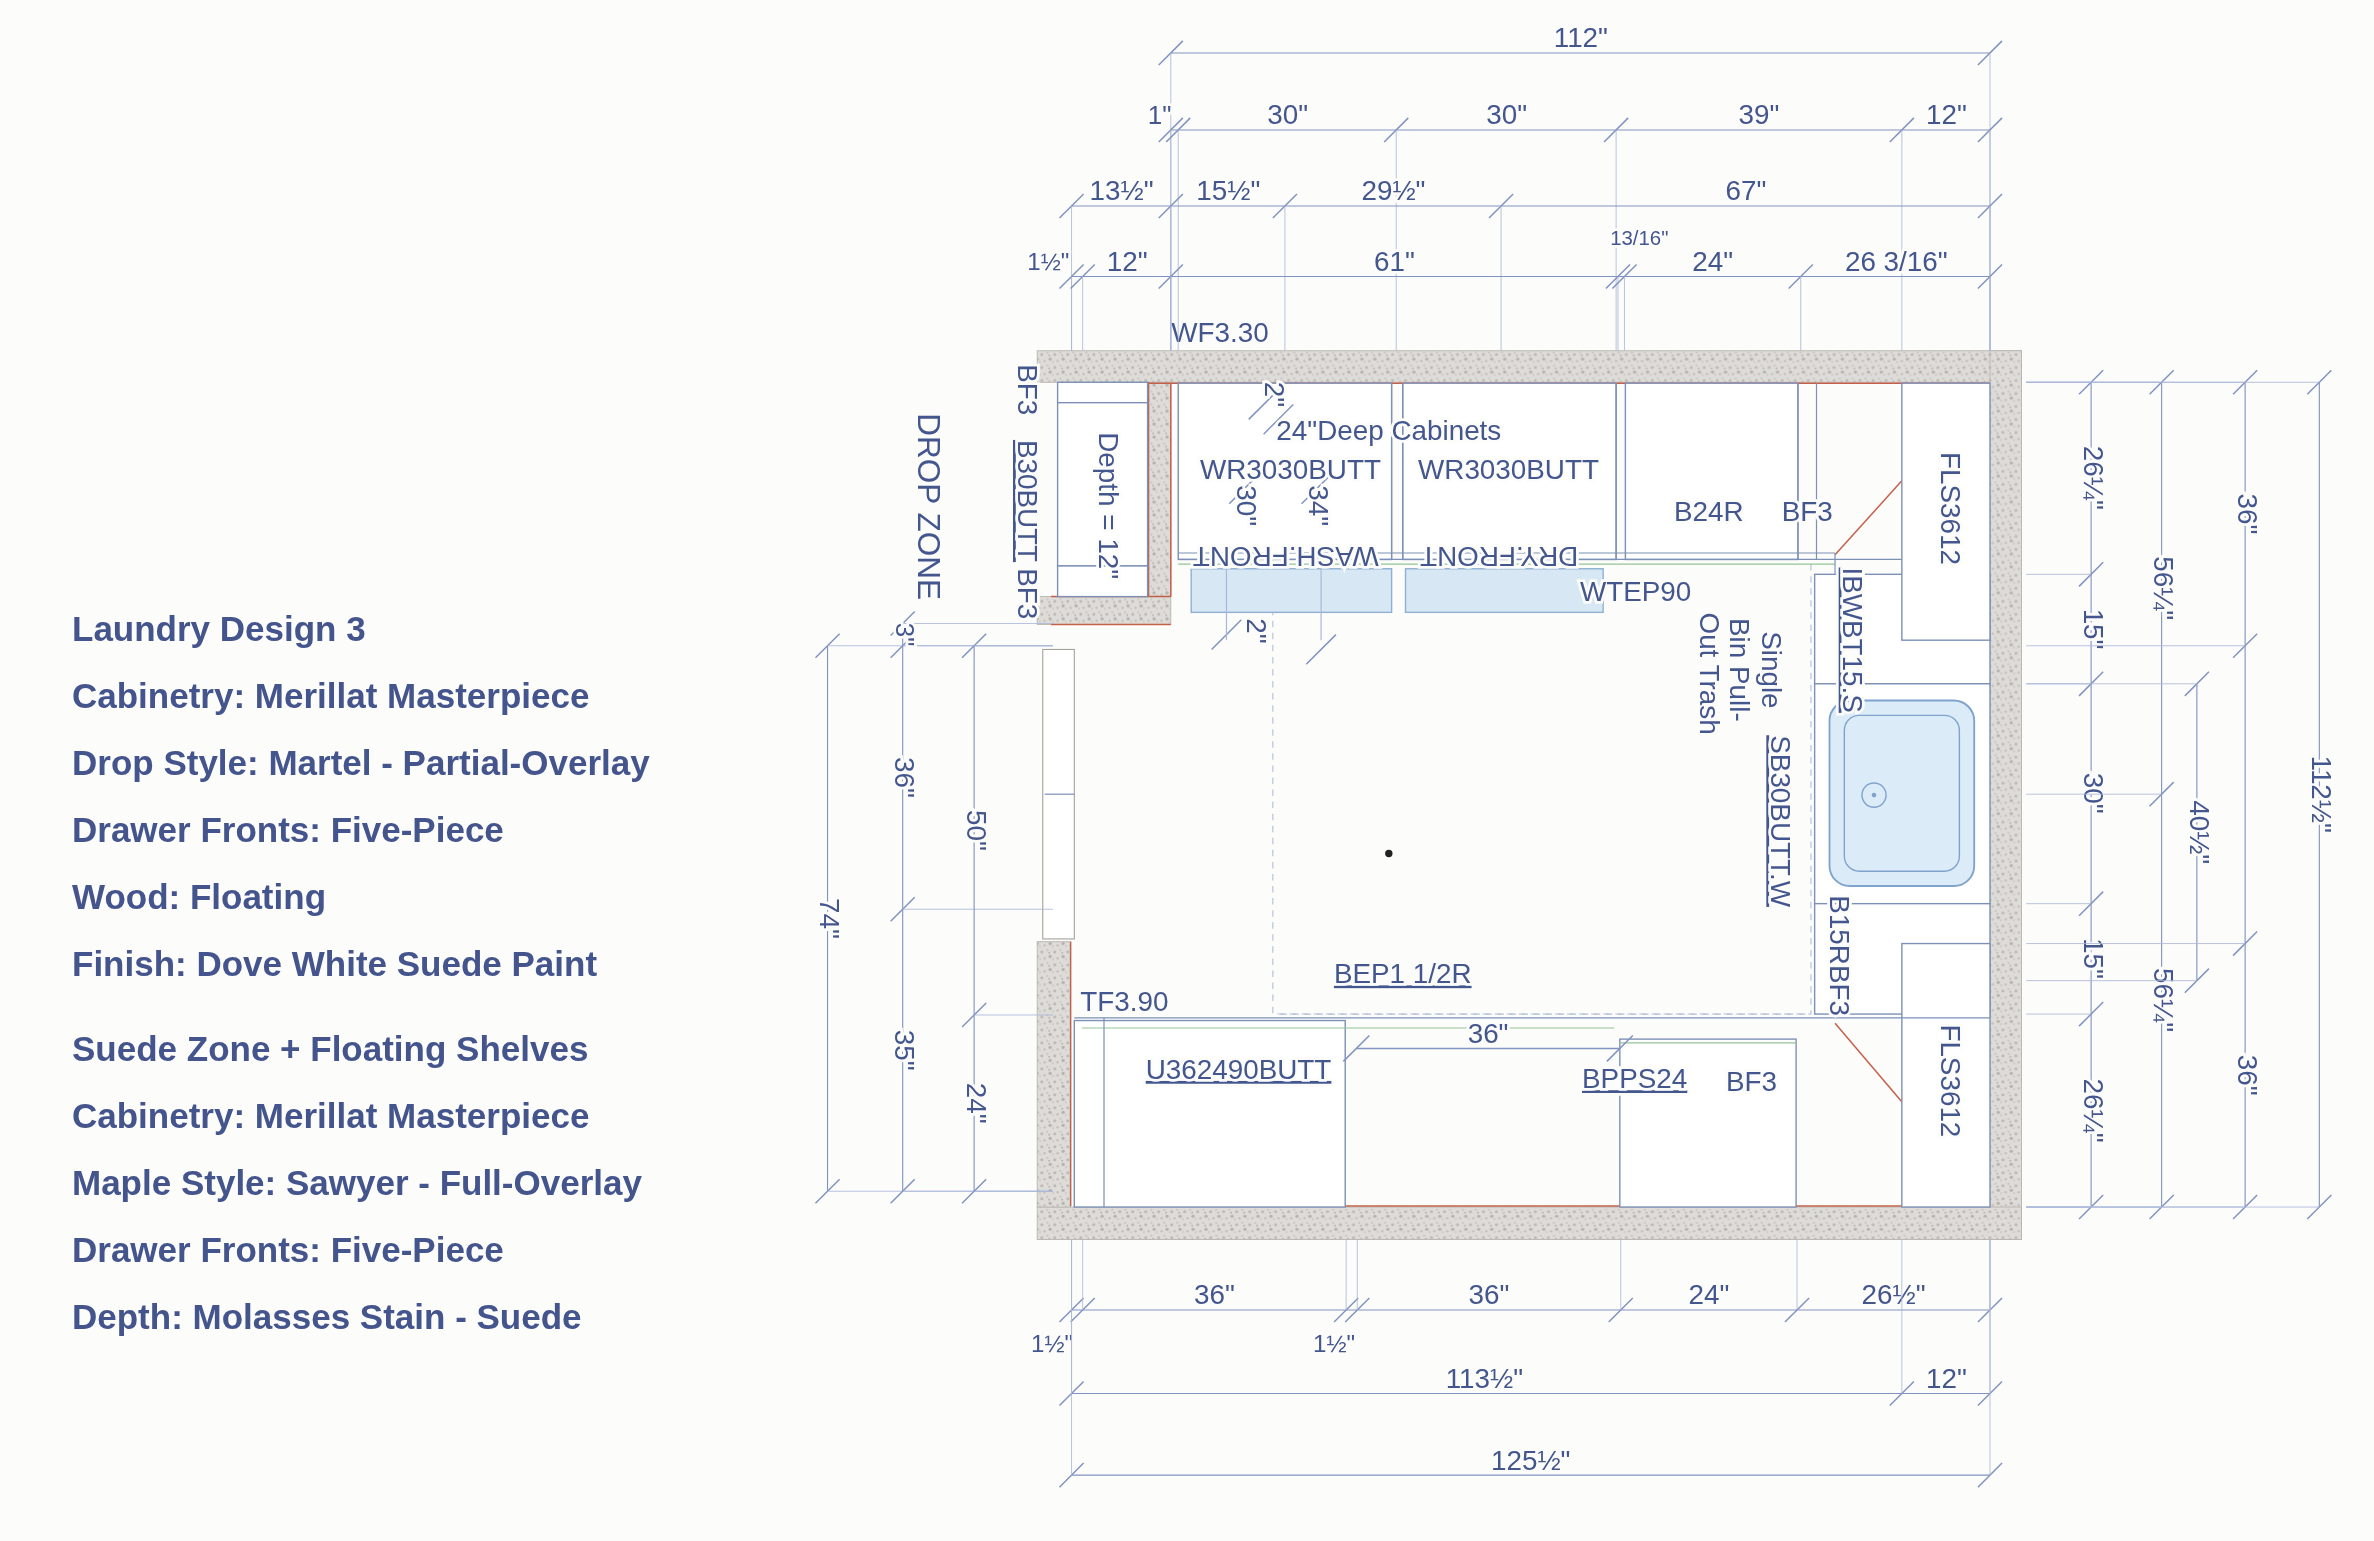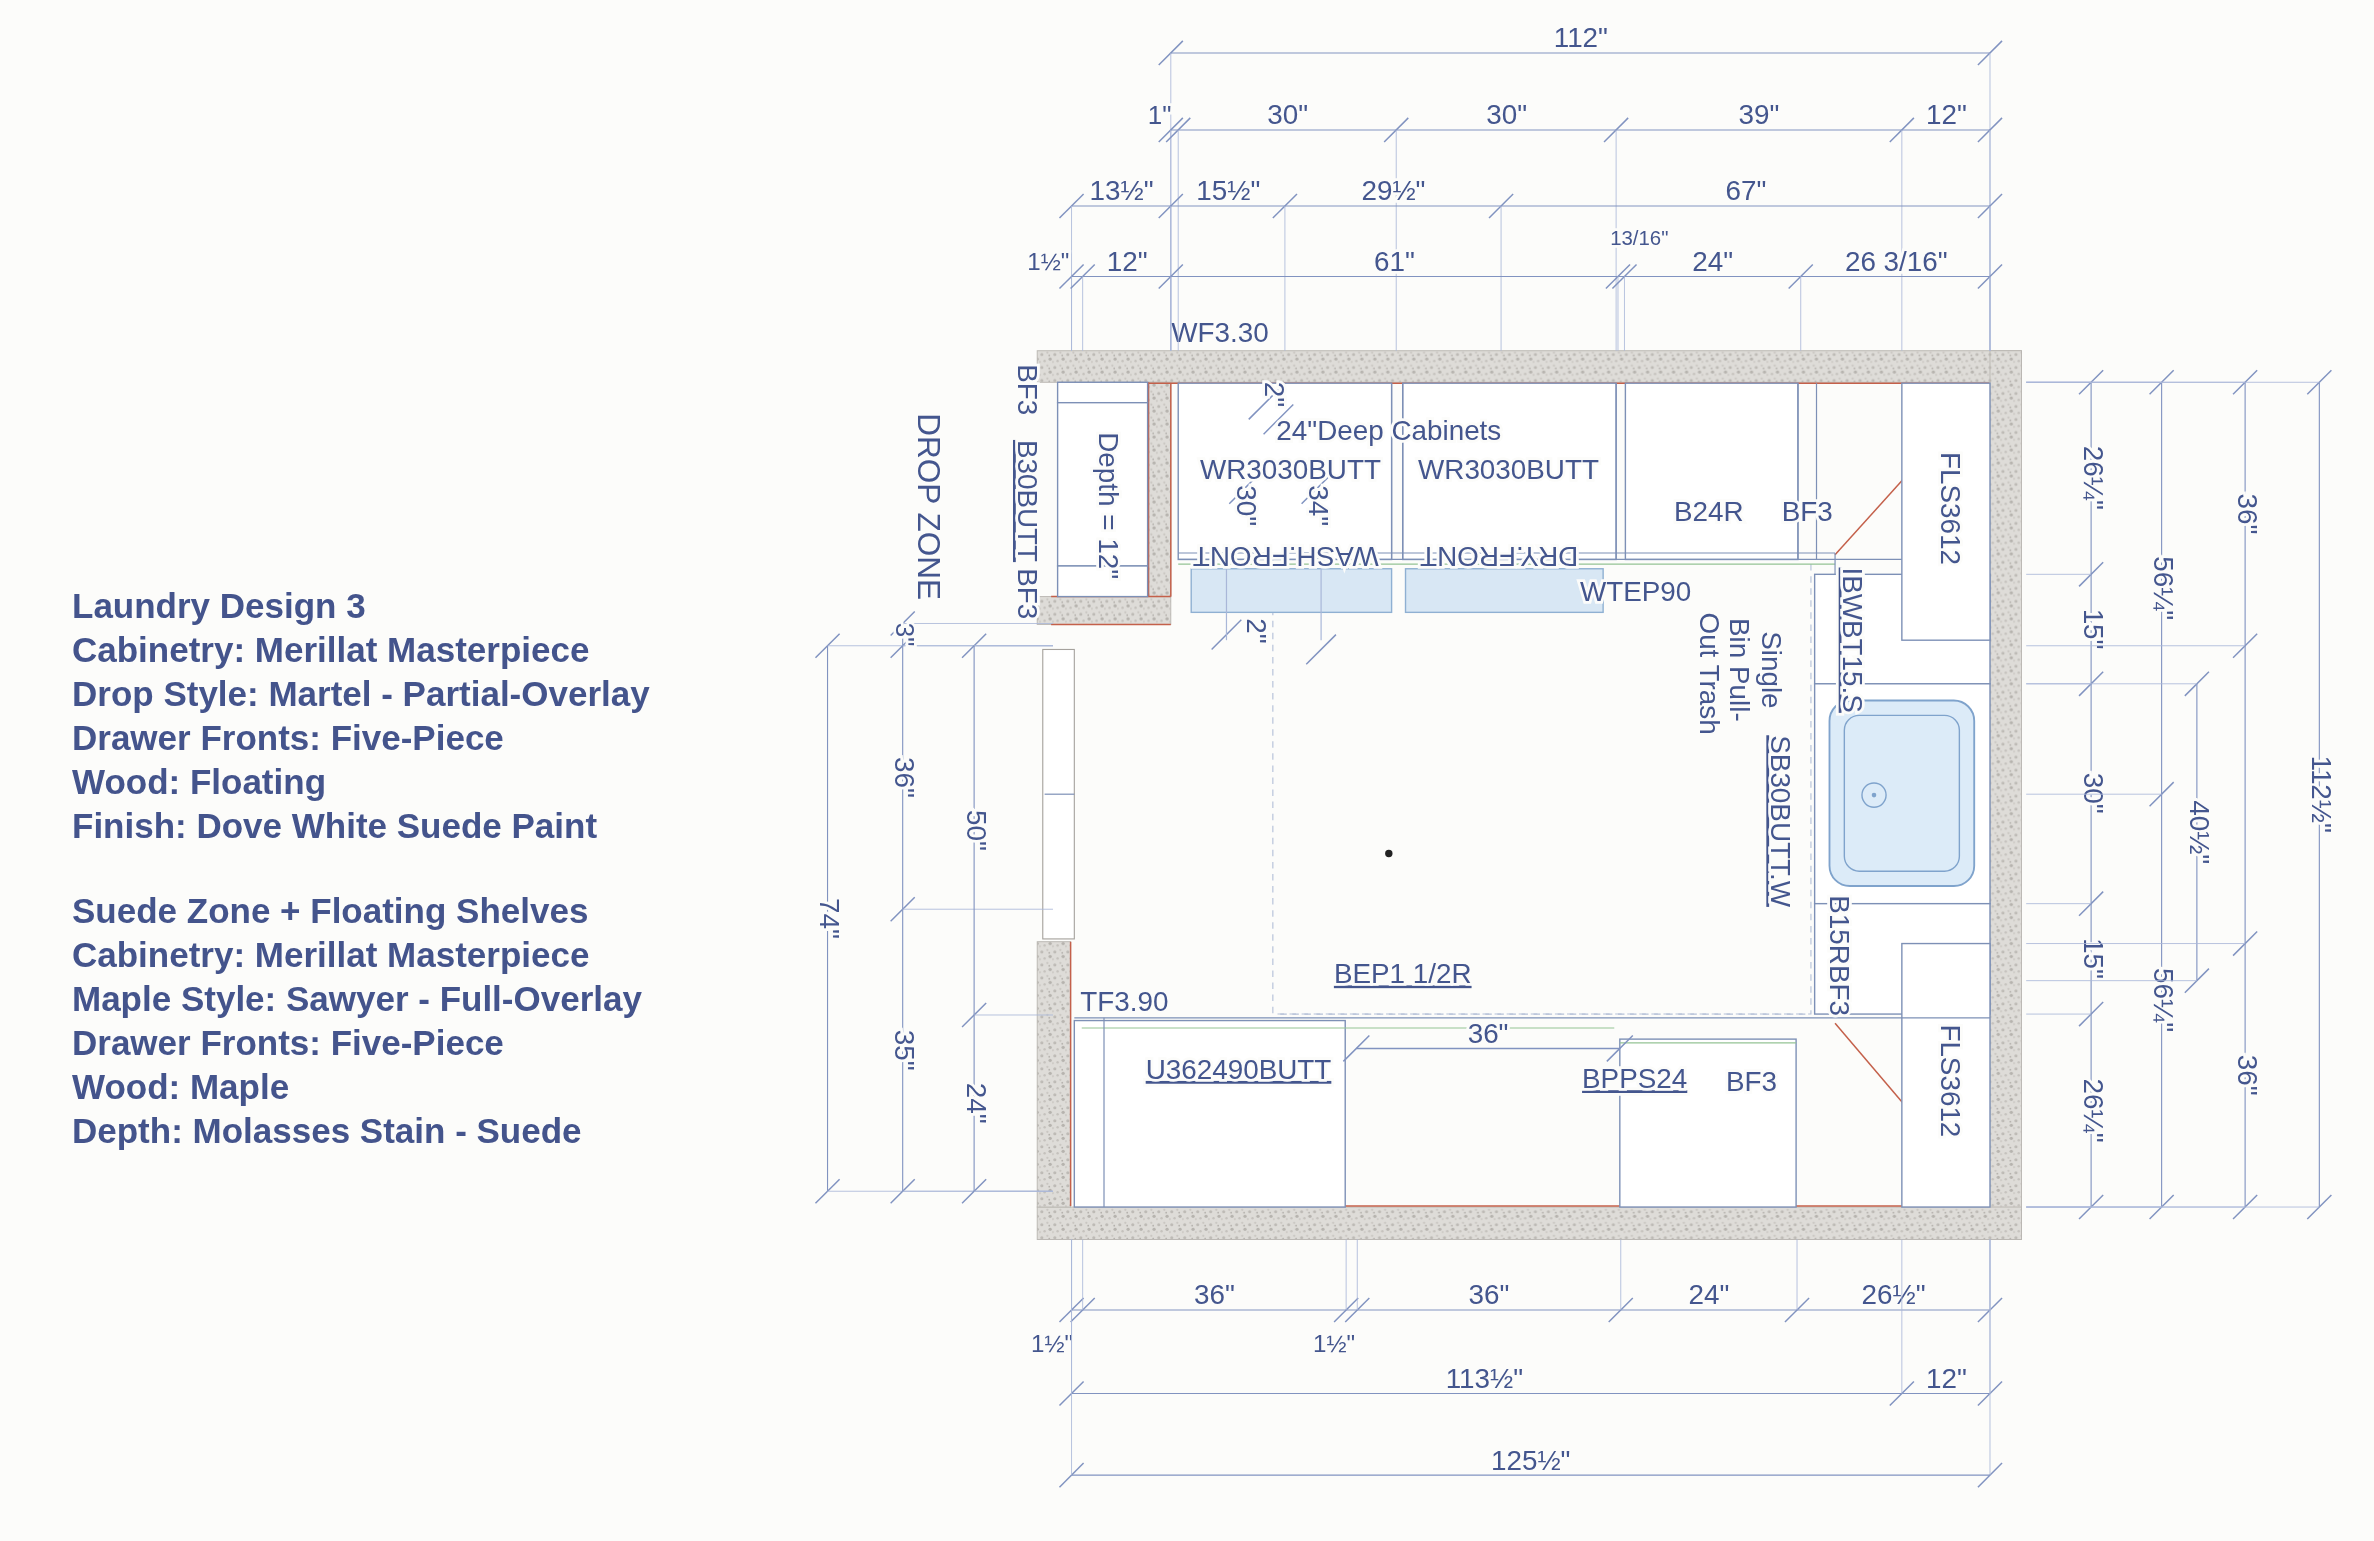--- a/index.html
+++ b/index.html
@@ -2,42 +2,41 @@
 <html style="font-size:15px"><head>
 <meta charset="utf-8">
 <style>
   html,body{margin:0;padding:0;background:#e8e8e8;}
   .page{position:relative;width:2375px;height:1542px;background:#fcfcfa;overflow:hidden;
         font-family:"Liberation Sans", sans-serif;}
   .plan-svg{position:absolute;left:0;top:0;width:2375px;height:1542px;}
   .info{position:absolute;left:72px;top:584px;color:#44548c;font-weight:bold;
         font-size:35px;line-height:44px;white-space:nowrap;}
   .info .blk + .blk{margin-top:41px;}
-  .info .line{display:block;}
+  .info .line{display:block;margin-top:23px;}
 </style>
 </head>
 <body>
 
 <div class="page">
 
   <div class="info">
     <div class="blk">
       <span class="line">Laundry Design 3</span>
       <span class="line">Cabinetry: Merillat Masterpiece</span>
       <span class="line">Drop Style: Martel - Partial-Overlay</span>
       <span class="line">Drawer Fronts: Five-Piece</span>
       <span class="line">Wood: Floating</span>
       <span class="line">Finish: Dove White Suede Paint</span>
     </div>
     <div class="blk">
       <span class="line">Suede Zone + Floating Shelves</span>
       <span class="line">Cabinetry: Merillat Masterpiece</span>
       <span class="line">Maple Style: Sawyer - Full-Overlay</span>
       <span class="line">Drawer Fronts: Five-Piece</span>
-      <span class="line">Wood: Maple</span>
       <span class="line">Depth: Molasses Stain - Suede</span>
     </div>
   </div>
 
   <svg class="plan-svg" viewBox="0 0 2560 1662">
     <defs>
       <pattern id="wallpat" width="14" height="14" patternUnits="userSpaceOnUse">
         <rect width="14" height="14" fill="#dedcd8"></rect>
         <circle cx="3" cy="4" r="1.7" fill="#bdbab5"></circle>
         <circle cx="9" cy="2" r="1.2" fill="#c9c6c1"></circle>

